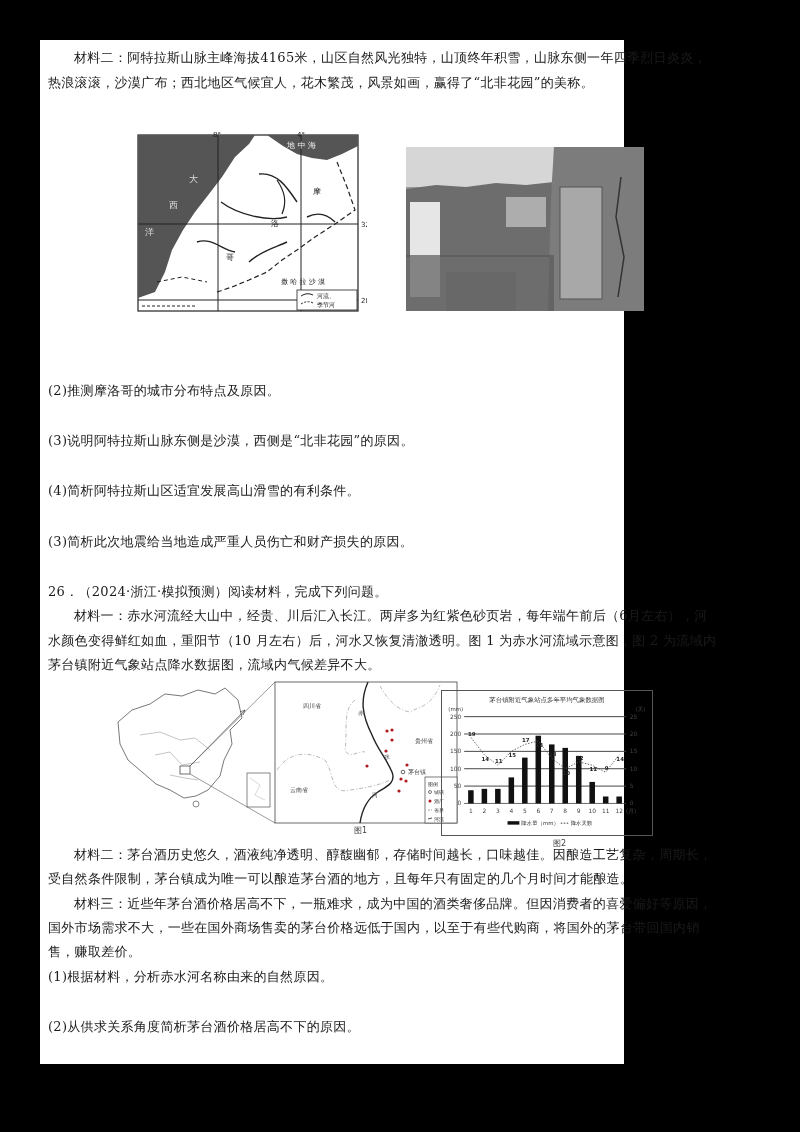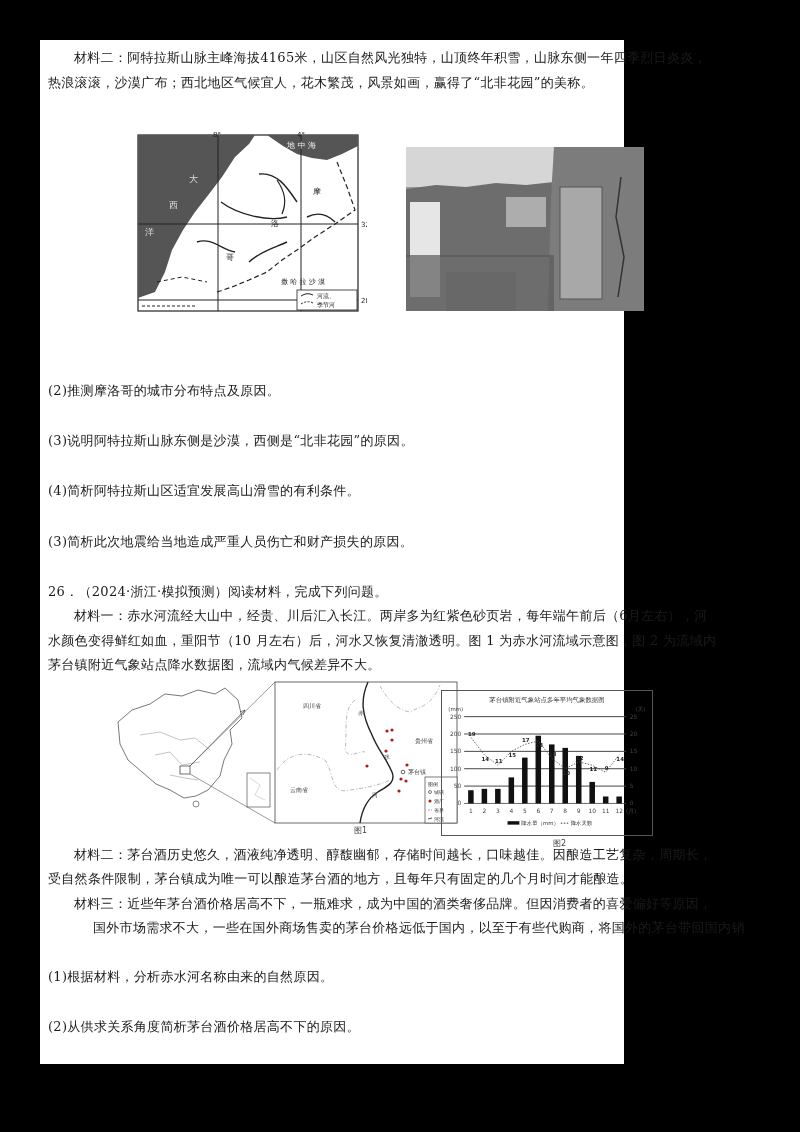--- a/index.html
+++ b/index.html
@@ -223,17 +223,18 @@
       <text x="80" y="136" font-size="5.5" fill="#333">降水量（mm）</text>
       <line x1="120" y1="134" x2="128" y2="134" stroke="#333" stroke-dasharray="1.5,1.5"></line>
       <text x="130" y="136" font-size="5.5" fill="#333">降水天数</text>
     </svg>
     <div class="caption" style="left:100px; top:148px;padding-left:12px;">图2</div>
   </div>
 
   <div class="line indent" style="top:807px;">材料二：茅台酒历史悠久，酒液纯净透明、醇馥幽郁，存储时间越长，口味越佳。因酿造工艺复杂，周期长，</div>
   <div class="line" style="top:831px;">受自然条件限制，茅台镇成为唯一可以酿造茅台酒的地方，且每年只有固定的几个月时间才能酿造。</div>
   <div class="line indent" style="top:856px;">材料三：近些年茅台酒价格居高不下，一瓶难求，成为中国的酒类奢侈品牌。但因消费者的喜爱偏好等原因，</div>
-  <div class="line" style="top:880px;margin-left:45px;">国外市场需求不大，一些在国外商场售卖的茅台价格远低于国内，以至于有些代购商，将国外的茅台带回国内销</div>
+  <div class="line" style="top:880px;">国外市场需求不大，一些在国外商场售卖的茅台价格远低于国内，以至于有些代购商，将国外的茅台带回国内销</div>
+  <div class="line" style="top:904px;">售，赚取差价。</div>
 
   <div class="line" style="top:929px;">(1)根据材料，分析赤水河名称由来的自然原因。</div>
   <div class="line" style="top:979px;">(2)从供求关系角度简析茅台酒价格居高不下的原因。</div>
 </div>
 
 </body></html>

